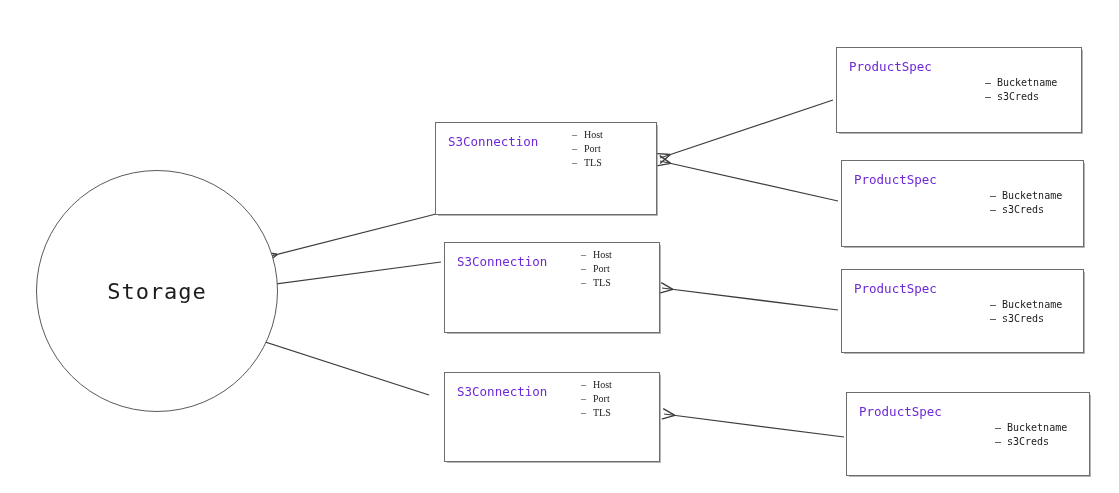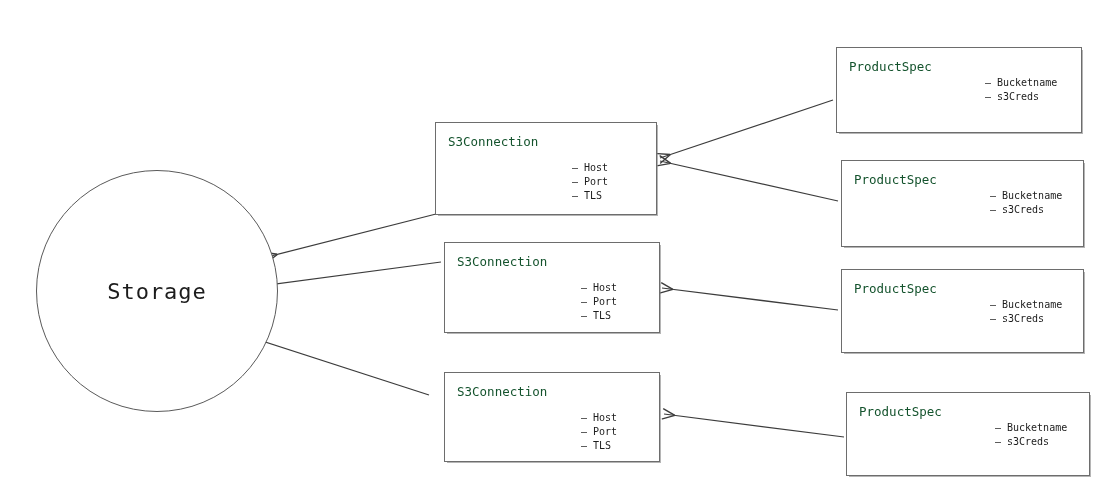--- a/index.html
+++ b/index.html
@@ -56,21 +56,21 @@
     position: absolute;
     box-sizing: border-box;
     background: #ffffff;
     border: 1.2px solid #6d6d6d;
     box-shadow: 2px 2px 0 -1px rgba(120,120,120,0.55);
   }
   .box-title {
     position: absolute;
     font-family: "DejaVu Sans Mono", monospace;
     font-size: 12.5px;
-    color: #14532d;
+    color: #6d28d9;
     white-space: nowrap;
     left: 12px;
     top: 11px;
   }
   .box-attrs {
     position: absolute;
     font-family: "DejaVu Sans Mono", monospace;
     font-size: 10px;
     line-height: 14px;
     color: #1c1c1c;
@@ -78,21 +78,21 @@
   }
   .attr-row {
     display: block;
   }
   .attr-dash {
     display: inline-block;
     width: 12px;
   }
 
   
-  .attrs-s3 { left: 136px; top: 38px; }
+  .attrs-s3 { left: 136px; top: 5px; font-family: Liberation Serif, serif; }
   .attrs-ps { left: 148px; top: 28px; }
 </style>
 </head>
 <body>
 
 <div id="canvas">
 
   <svg class="arrow-layer" viewBox="0 0 1119 493" width="1119" height="493">
     <defs>
       <marker id="ahead" markerWidth="14" markerHeight="12" refX="11" refY="6" orient="auto" markerUnits="userSpaceOnUse">

